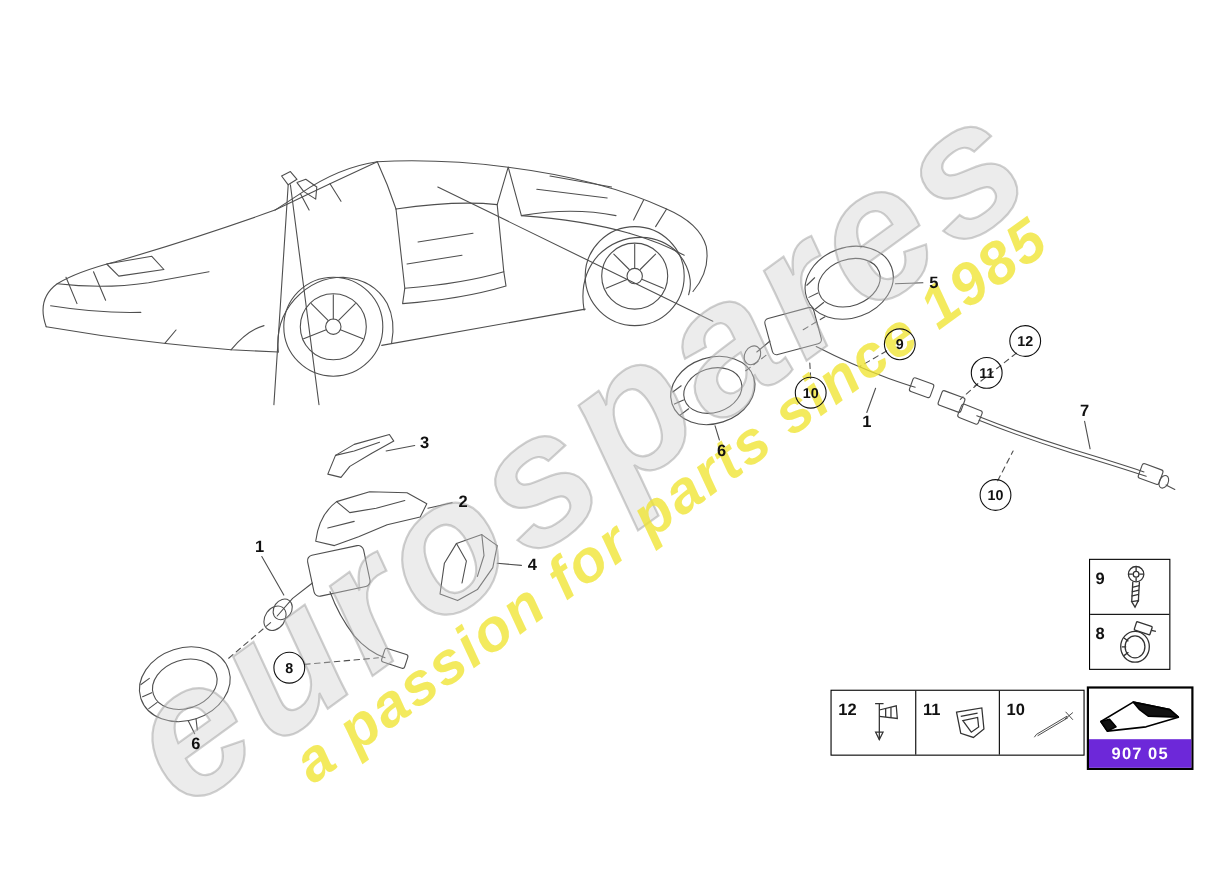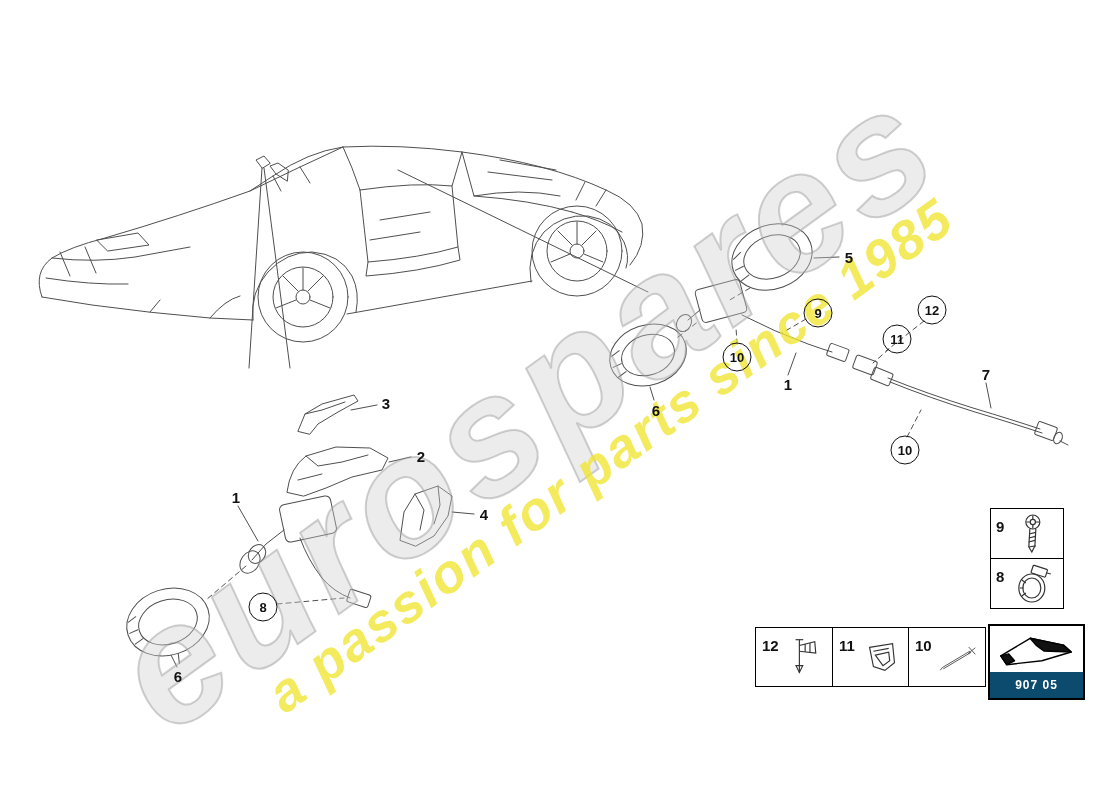--- a/index.html
+++ b/index.html
@@ -24,22 +24,22 @@
   #legend-side .legend-cell{flex:1;display:flex;align-items:center;gap:4px;padding:3px 5px;}
   #legend-side .legend-cell + .legend-cell{border-top:1.6px solid #000;}
   #legend-bottom{left:755px;top:627px;width:231px;height:60px;display:flex;}
   #legend-bottom .legend-cell{width:77px;display:flex;align-items:center;gap:5px;padding:3px 6px;box-sizing:border-box;}
   #legend-bottom .legend-cell + .legend-cell{border-left:1.6px solid #000;}
   .legend-num{font-size:15px;font-weight:600;color:#111;align-self:flex-start;margin-top:6px;}
   .legend-icon{flex:1;}
   #code-box{position:absolute;left:988px;top:624px;width:97px;height:76px;z-index:3;
             border:2px solid #000;box-sizing:border-box;display:flex;flex-direction:column;background:#fff;}
   #code-icon{flex:1;margin:2px auto 0;}
-  #code-bar{height:26px;background:#0c4a6e;color:#fff;display:flex;align-items:center;justify-content:center;
-            font-size:12px;font-weight:bold;letter-spacing:1px;text-align:right;}
+  #code-bar{height:26px;background:#6d28d9;color:#fff;display:flex;align-items:center;justify-content:center;
+            font-size:15px;font-weight:bold;letter-spacing:1px;text-align:right;}
 </style>
 </head>
 <body>
 
 <div id="stage">
 
   <svg id="artwork" width="1100" height="800" viewBox="0 0 1100 800">
     <g stroke="#4f4f4f" fill="none" stroke-width="1" stroke-linejoin="round" stroke-linecap="round">
 
       <g>

